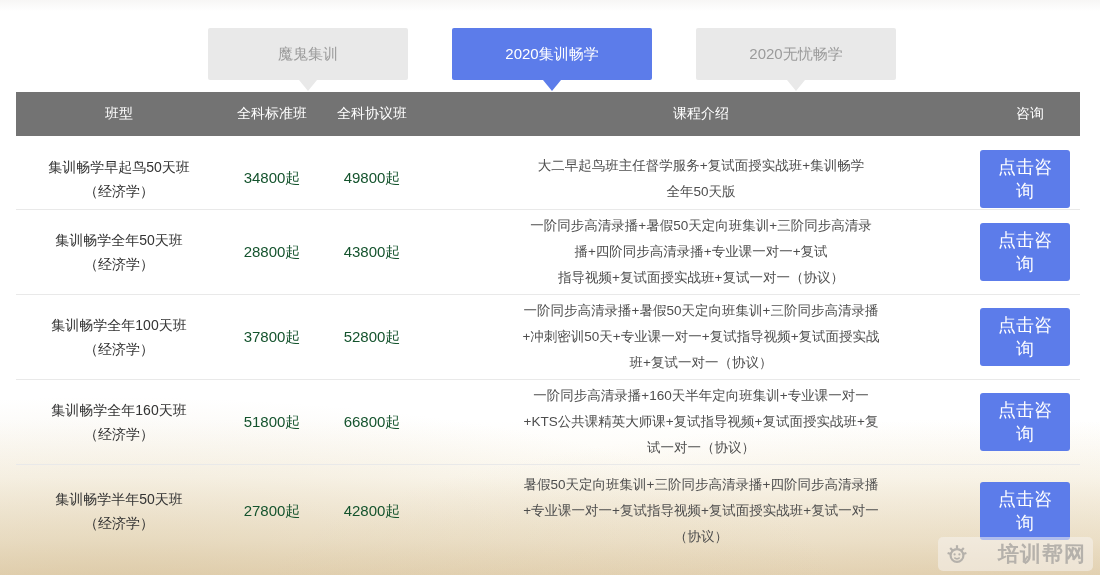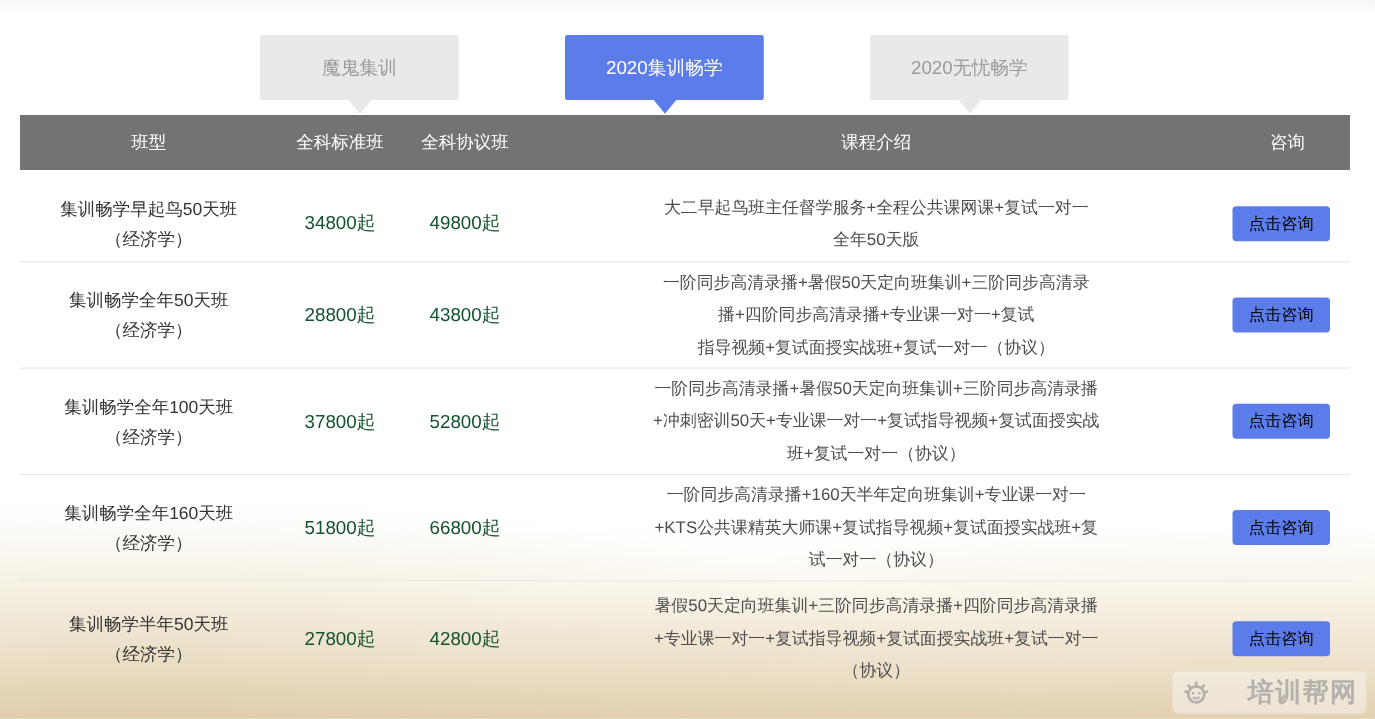--- a/index.html
+++ b/index.html
@@ -9,21 +9,21 @@
     font-family: "Liberation Sans", "DejaVu Sans", sans-serif;
     background:
       radial-gradient(120% 60% at 10% 102%, rgba(210,190,150,0.45) 0%, rgba(210,190,150,0) 55%),
       radial-gradient(120% 55% at 90% 103%, rgba(215,196,160,0.40) 0%, rgba(215,196,160,0) 55%),
       linear-gradient(180deg, #f7f6f5 0%, #ffffff 2%, #ffffff 73%, #fdfaf2 83%, #f2e8d4 94%, #e8d7ba 100%);
   }
 
   
   .tabs { position: absolute; top: 28px; left: 0; width: 1100px; height: 64px; }
   .tab {
-    position: absolute; top: 0; width: 159px; height: 52px;
+    position: absolute; top: 0; width: 200px; height: 52px;
     background: #e9e9e9; color: #9b9b9b;
     display: flex; align-items: center; justify-content: center;
     font-size: 15px; cursor: pointer; border-radius: 2px;
   }
   .tab .tab-arrow {
     position: absolute; bottom: -11px; left: 50%; margin-left: -9px;
     width: 0; height: 0;
     border-left: 9px solid transparent; border-right: 9px solid transparent;
     border-top: 11px solid #e9e9e9;
   }
@@ -48,23 +48,23 @@
   .table-row { border-bottom: 1px solid #e9e9e9; }
   .table-row:nth-child(1) { height: 62px; }
   .table-row:nth-child(2), .table-row:nth-child(3), .table-row:nth-child(4) { height: 85px; }
   .table-row:nth-child(5) { height: 92px; border-bottom: none; }
   .cell { text-align: center; }
   .cell.class-name { font-size: 14px; color: #333333; line-height: 24px; white-space: pre-line; }
   .cell.price { font-size: 15px; color: #14532d; }
   .cell.description { font-size: 13.5px; color: #4d4d4d; line-height: 26px; white-space: pre-line; }
   .cell.consult { display: flex; justify-content: center; padding-right: 10px; }
   .consult-btn {
-    background: #5c7cea; color: #000000; border: none;
-    font-size: 13px; font-family: inherit;
-    padding: 5px 13px; border-radius: 3px; cursor: pointer; text-align: right;
+    background: #5c7cea; color: #ffffff; border: none;
+    font-size: 18px; font-family: inherit;
+    padding: 5px 13px; border-radius: 3px; cursor: pointer;
   }
 
   
   .watermark {
     position: absolute; right: 7px; bottom: 4px;
     display: flex; align-items: center; gap: 5px;
     background: rgba(246,243,238,0.55);
     border-radius: 5px; padding: 3px 7px;
   }
   .watermark .wm-text {
@@ -98,21 +98,21 @@
   <div class="hcell">咨询</div>
 </div>
 
 <div class="table-body">
 
 <div class="table-row grid-cols">
     <div class="cell class-name">集训畅学早起鸟50天班
 （经济学）</div>
     <div class="cell price">34800起</div>
     <div class="cell price">49800起</div>
-    <div class="cell description">大二早起鸟班主任督学服务+全程公共课网课+复试一对一
+    <div class="cell description">大二早起鸟班主任督学服务+复试面授实战班+集训畅学
 全年50天版</div>
     <div class="cell consult">
       <button class="consult-btn">点击咨询</button>
     </div>
   </div>
     <div class="table-row grid-cols">
     <div class="cell class-name">集训畅学全年50天班
 （经济学）</div>
     <div class="cell price">28800起</div>
     <div class="cell price">43800起</div>

